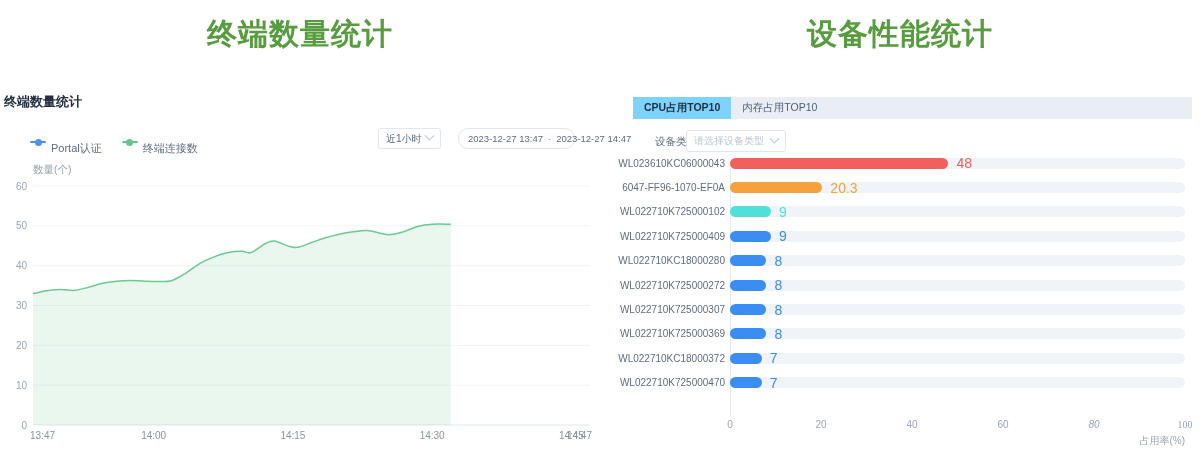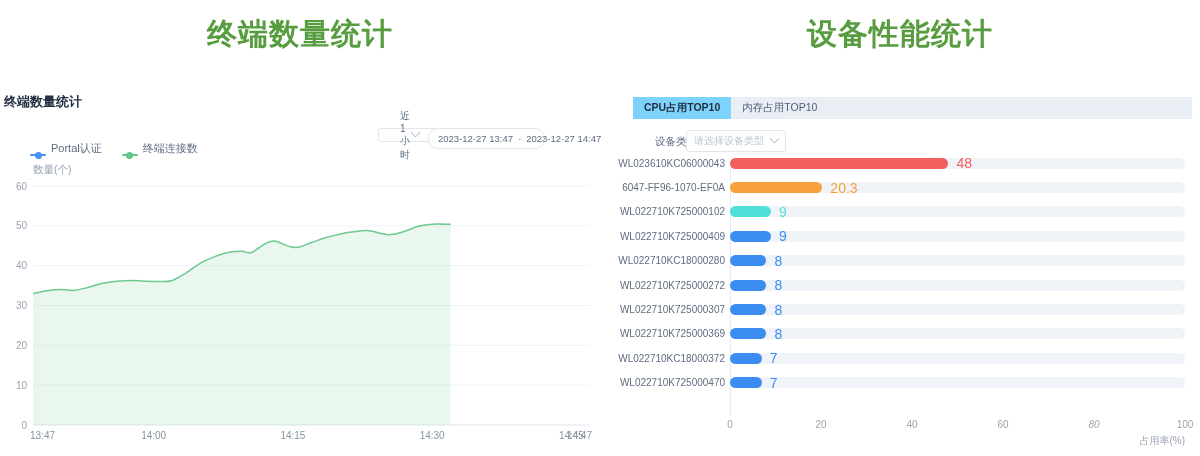--- a/index.html
+++ b/index.html
@@ -18,42 +18,42 @@
     text-align:center;font-size:30px;font-weight:bold;margin:0;
     letter-spacing:1px;
   }
 
   
   .panel-title{
     position:absolute;left:4px;top:93px;
     font-size:13px;font-weight:bold;color:#243042;
   }
   .range-select{
-    position:absolute;left:378px;top:128px;width:63px;height:14px;
+    position:absolute;left:378px;top:128px;width:63px;height:21px;
     border:1px solid #e0e6ed;border-radius:3px;background:#fff;
     display:flex;align-items:center;justify-content:space-between;
-    padding:0 21px;box-sizing:border-box;
+    padding:0 7px;box-sizing:border-box;
     font-size:10px;color:#5e6d82;cursor:pointer;
   }
   .chev{
     width:6px;height:6px;border-right:1px solid #b9c2cd;border-bottom:1px solid #b9c2cd;
     transform:rotate(45deg) translate(-2px,-2px);flex:0 0 auto;
   }
   .date-range{
-    position:absolute;left:428px;top:128px;width:117px;height:21px;
+    position:absolute;left:458px;top:128px;width:117px;height:21px;
     border:1px solid #e0e6ed;border-radius:10px;background:#fff;
     display:flex;align-items:center;gap:4px;
     padding:0 5px;box-sizing:border-box;
     font-size:9.5px;color:#5e6d82;white-space:nowrap;cursor:pointer;
   }
   .date-range .sep{color:#9aa5b1;padding:0 1px;}
   .legend{
     position:absolute;left:30px;top:141px;display:flex;gap:20px;align-items:center;
   }
-  .legend-item{display:flex;align-items:flex-end;gap:5px;font-size:11px;color:#5e6d82;cursor:pointer;}
+  .legend-item{display:flex;align-items:flex-start;gap:5px;font-size:11px;color:#5e6d82;cursor:pointer;}
   .lm{width:16px;height:2px;border-radius:1px;position:relative;}
   .ld{width:7px;height:7px;border-radius:50%;position:absolute;left:4.5px;top:-2.5px;}
   #line-chart{position:absolute;left:0;top:160px;}
 
   
   .tabs{
     position:absolute;left:33px;top:97px;width:559px;height:22px;
     background:#e9edf4;display:flex;align-items:stretch;
   }
   .tab{
@@ -264,16 +264,16 @@
           <span class="bar-value" style="left:calc(7.000000000000001% + 8px);color:#3c8df1">7</span>
         </div>
       </div>
     </div>
   <div class="bar-xticks">
       <span style="left: 0%;">0</span>
       <span style="left: 20%;">20</span>
       <span style="left: 40%;">40</span>
       <span style="left: 60%;">60</span>
       <span style="left: 80%; font-style: italic;">80</span>
-      <span style="left: 100%;">100</span>
+      <span style="left: 100%; font-family: Liberation Serif, serif;">100</span>
     </div>
   <div class="bar-xlabel">占用率(%)</div>
 </div>
 
 </body></html>

